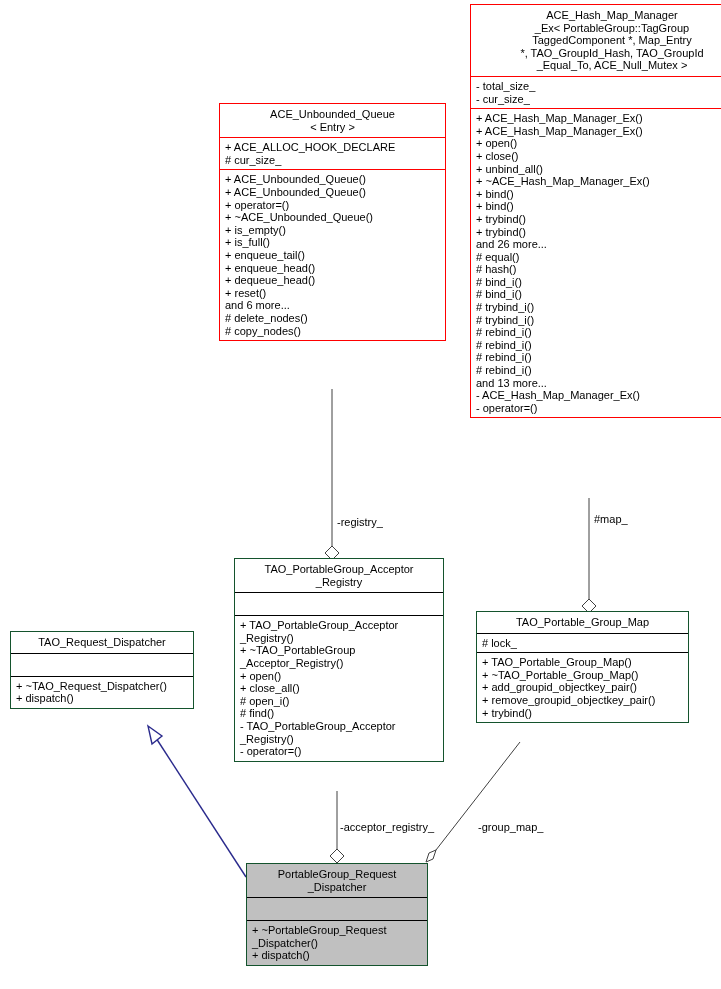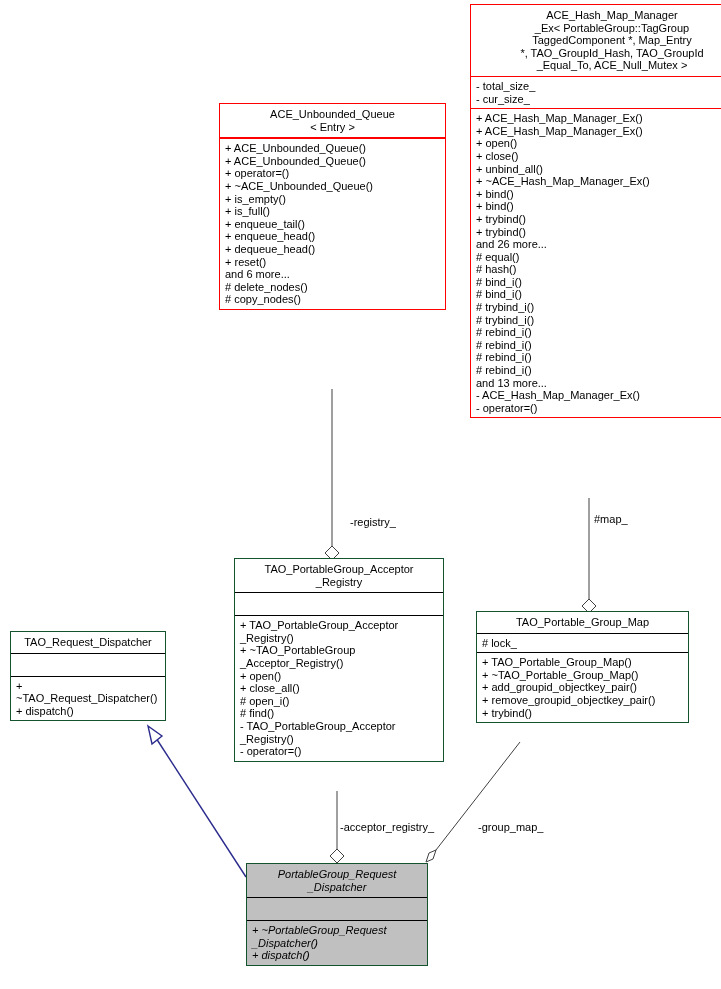--- a/index.html
+++ b/index.html
@@ -35,21 +35,20 @@
     border: 1px solid #14532d;
     font-size: 11px;
     line-height: 12.6px;
     color: #000000;
   }
   .uml-class.red {
     border: 1px solid #ff0000;
   }
   .uml-class.filled {
     background: #c0c0c0;
-    font-style: italic;
   }
   .uml-title {
     text-align: center;
     padding: 4px 4px 4px 4px;
     white-space: pre-line;
   }
   .uml-sep {
     border-top: 1px solid #000000;
     height: 0;
     font-size: 0;
@@ -141,20 +140,22 @@
 # rebind_i()
 and 13 more...
 - ACE_Hash_Map_Manager_Ex()
 - operator=()</div>
   </div>
 
   <div class="uml-class red" style="left:219px; top:103px; width:227px;">
     <div class="uml-title">ACE_Unbounded_Queue
 &lt; Entry &gt;</div>
     <div class="uml-sep"></div>
+    <div class="uml-attrs">+ ACE_ALLOC_HOOK_DECLARE
+# cur_size_</div>
     <div class="uml-sep"></div>
     <div class="uml-ops">+ ACE_Unbounded_Queue()
 + ACE_Unbounded_Queue()
 + operator=()
 + ~ACE_Unbounded_Queue()
 + is_empty()
 + is_full()
 + enqueue_tail()
 + enqueue_head()
 + dequeue_head()
@@ -188,41 +189,41 @@
     <div class="uml-sep"></div>
     <div class="uml-attrs"># lock_</div>
     <div class="uml-sep"></div>
     <div class="uml-ops">+ TAO_Portable_Group_Map()
 + ~TAO_Portable_Group_Map()
 + add_groupid_objectkey_pair()
 + remove_groupid_objectkey_pair()
 + trybind()</div>
   </div>
 
-  <div class="uml-class" style="left:10px; top:631px; width:156px;">
+  <div class="uml-class" style="left:10px; top:631px; width:184px;">
     <div class="uml-title">TAO_Request_Dispatcher</div>
     <div class="uml-sep"></div>
     <div class="uml-attrs empty"></div>
     <div class="uml-sep"></div>
     <div class="uml-ops">+ ~TAO_Request_Dispatcher()
 + dispatch()</div>
   </div>
 
   <div class="uml-class filled" style="left:246px; top:863px; width:182px;">
     <div class="uml-title">PortableGroup_Request
 _Dispatcher</div>
     <div class="uml-sep"></div>
     <div class="uml-attrs empty"></div>
     <div class="uml-sep"></div>
     <div class="uml-ops">+ ~PortableGroup_Request
 _Dispatcher()
 + dispatch()</div>
   </div>
 
-  <div class="edge-label" style="left:350px; top:516px;">-registry_</div>
+  <div class="edge-label" style="left:337px; top:516px;">-registry_</div>
 
   <div class="edge-label" style="left:594px; top:513px;">#map_</div>
 
   <div class="edge-label" style="left:340px; top:821px;text-align:right;">-acceptor_registry_</div>
 
   <div class="edge-label" style="left:478px; top:821px;">-group_map_</div>
 
 </div>
 
 </body></html>

